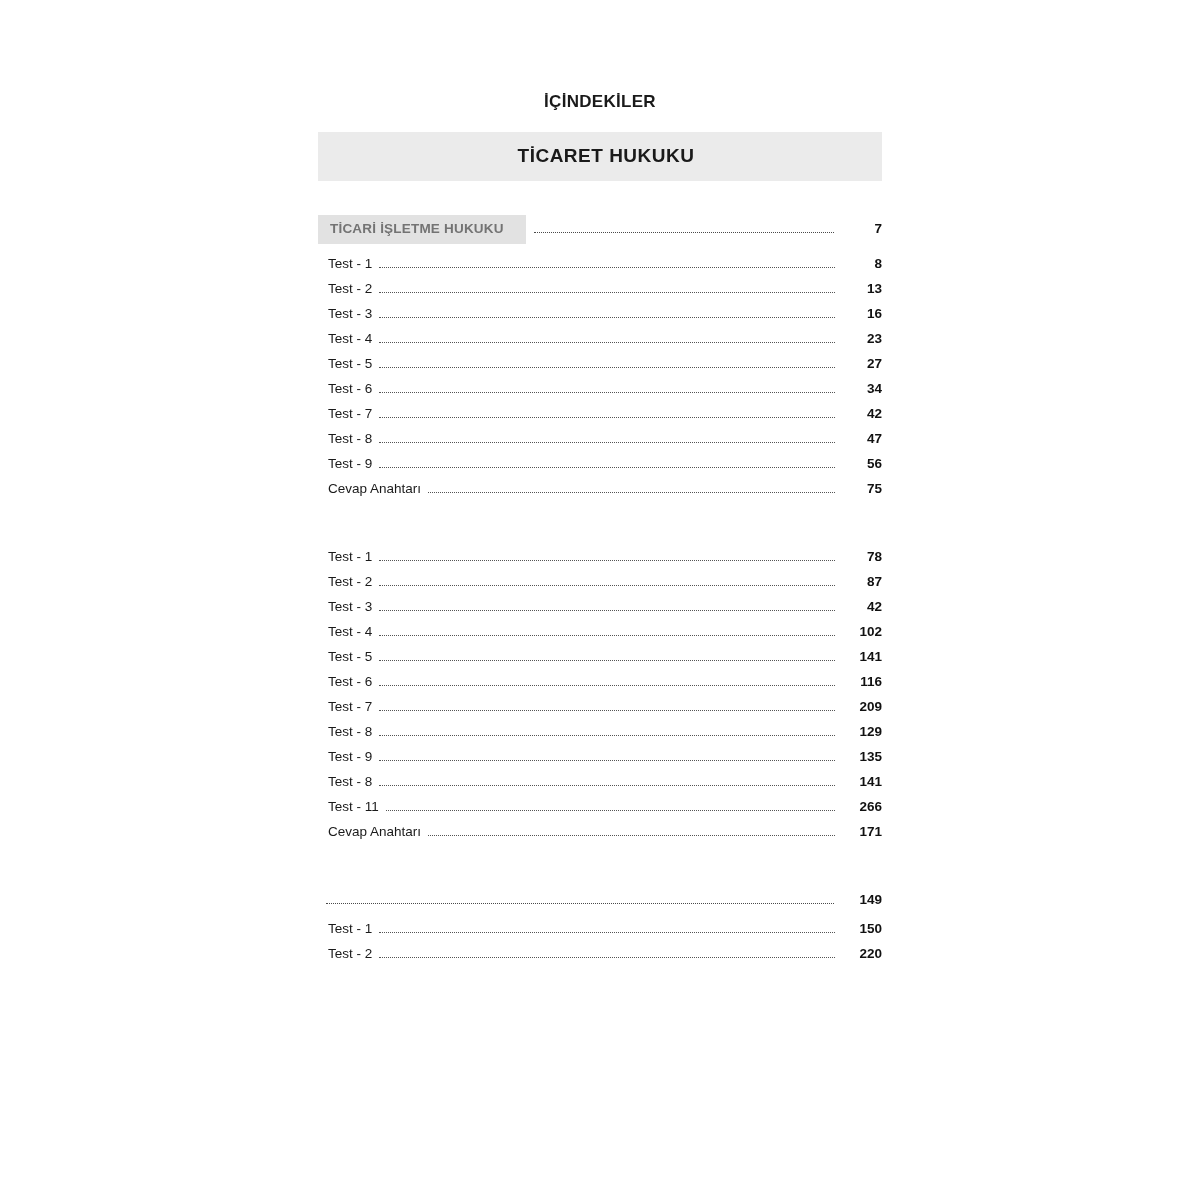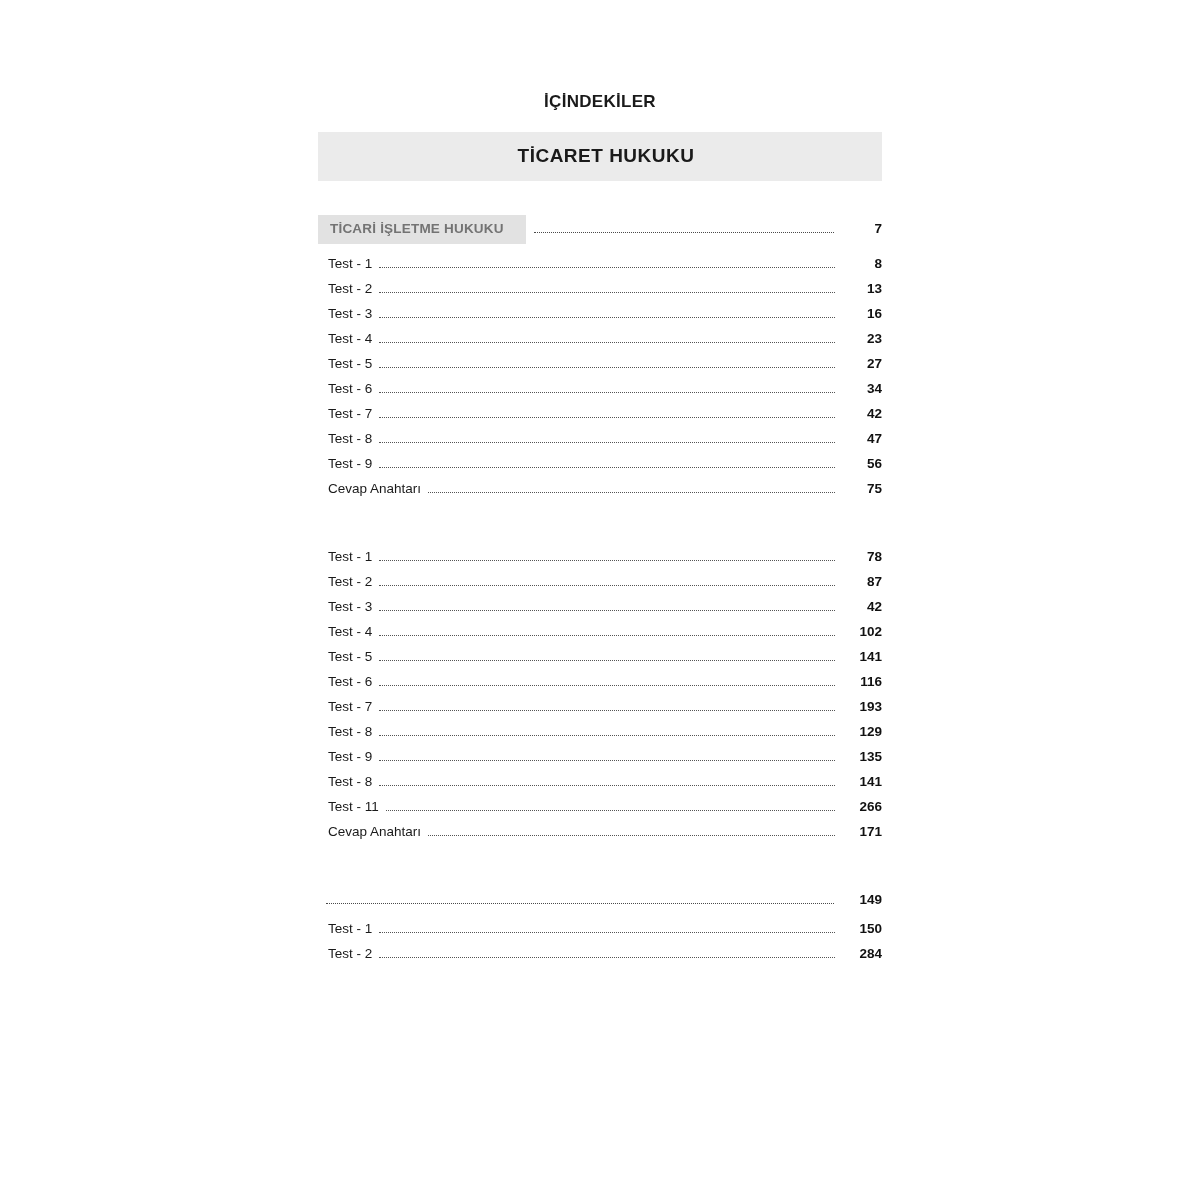--- a/index.html
+++ b/index.html
@@ -202,21 +202,21 @@
             <span class="page-num">141</span>
           </div>
           <div class="entry">
             <span class="entry-label">Test - 6</span>
             <span class="leader"></span>
             <span class="page-num">116</span>
           </div>
           <div class="entry">
             <span class="entry-label">Test - 7</span>
             <span class="leader"></span>
-            <span class="page-num">193</span>
+            <span class="page-num">209</span>
           </div>
           <div class="entry">
             <span class="entry-label">Test - 8</span>
             <span class="leader"></span>
             <span class="page-num">129</span>
           </div>
           <div class="entry">
             <span class="entry-label">Test - 9</span>
             <span class="leader"></span>
             <span class="page-num">135</span>
@@ -244,19 +244,19 @@
             <span class="page-num">149</span>
           </div>
           <div class="entry">
             <span class="entry-label">Test - 1</span>
             <span class="leader"></span>
             <span class="page-num">150</span>
           </div>
           <div class="entry">
             <span class="entry-label">Test - 2</span>
             <span class="leader"></span>
-            <span class="page-num">284</span>
+            <span class="page-num">220</span>
           </div>
         </div>
       </div>
 
   </div>
 </div>
 
 </body></html>

